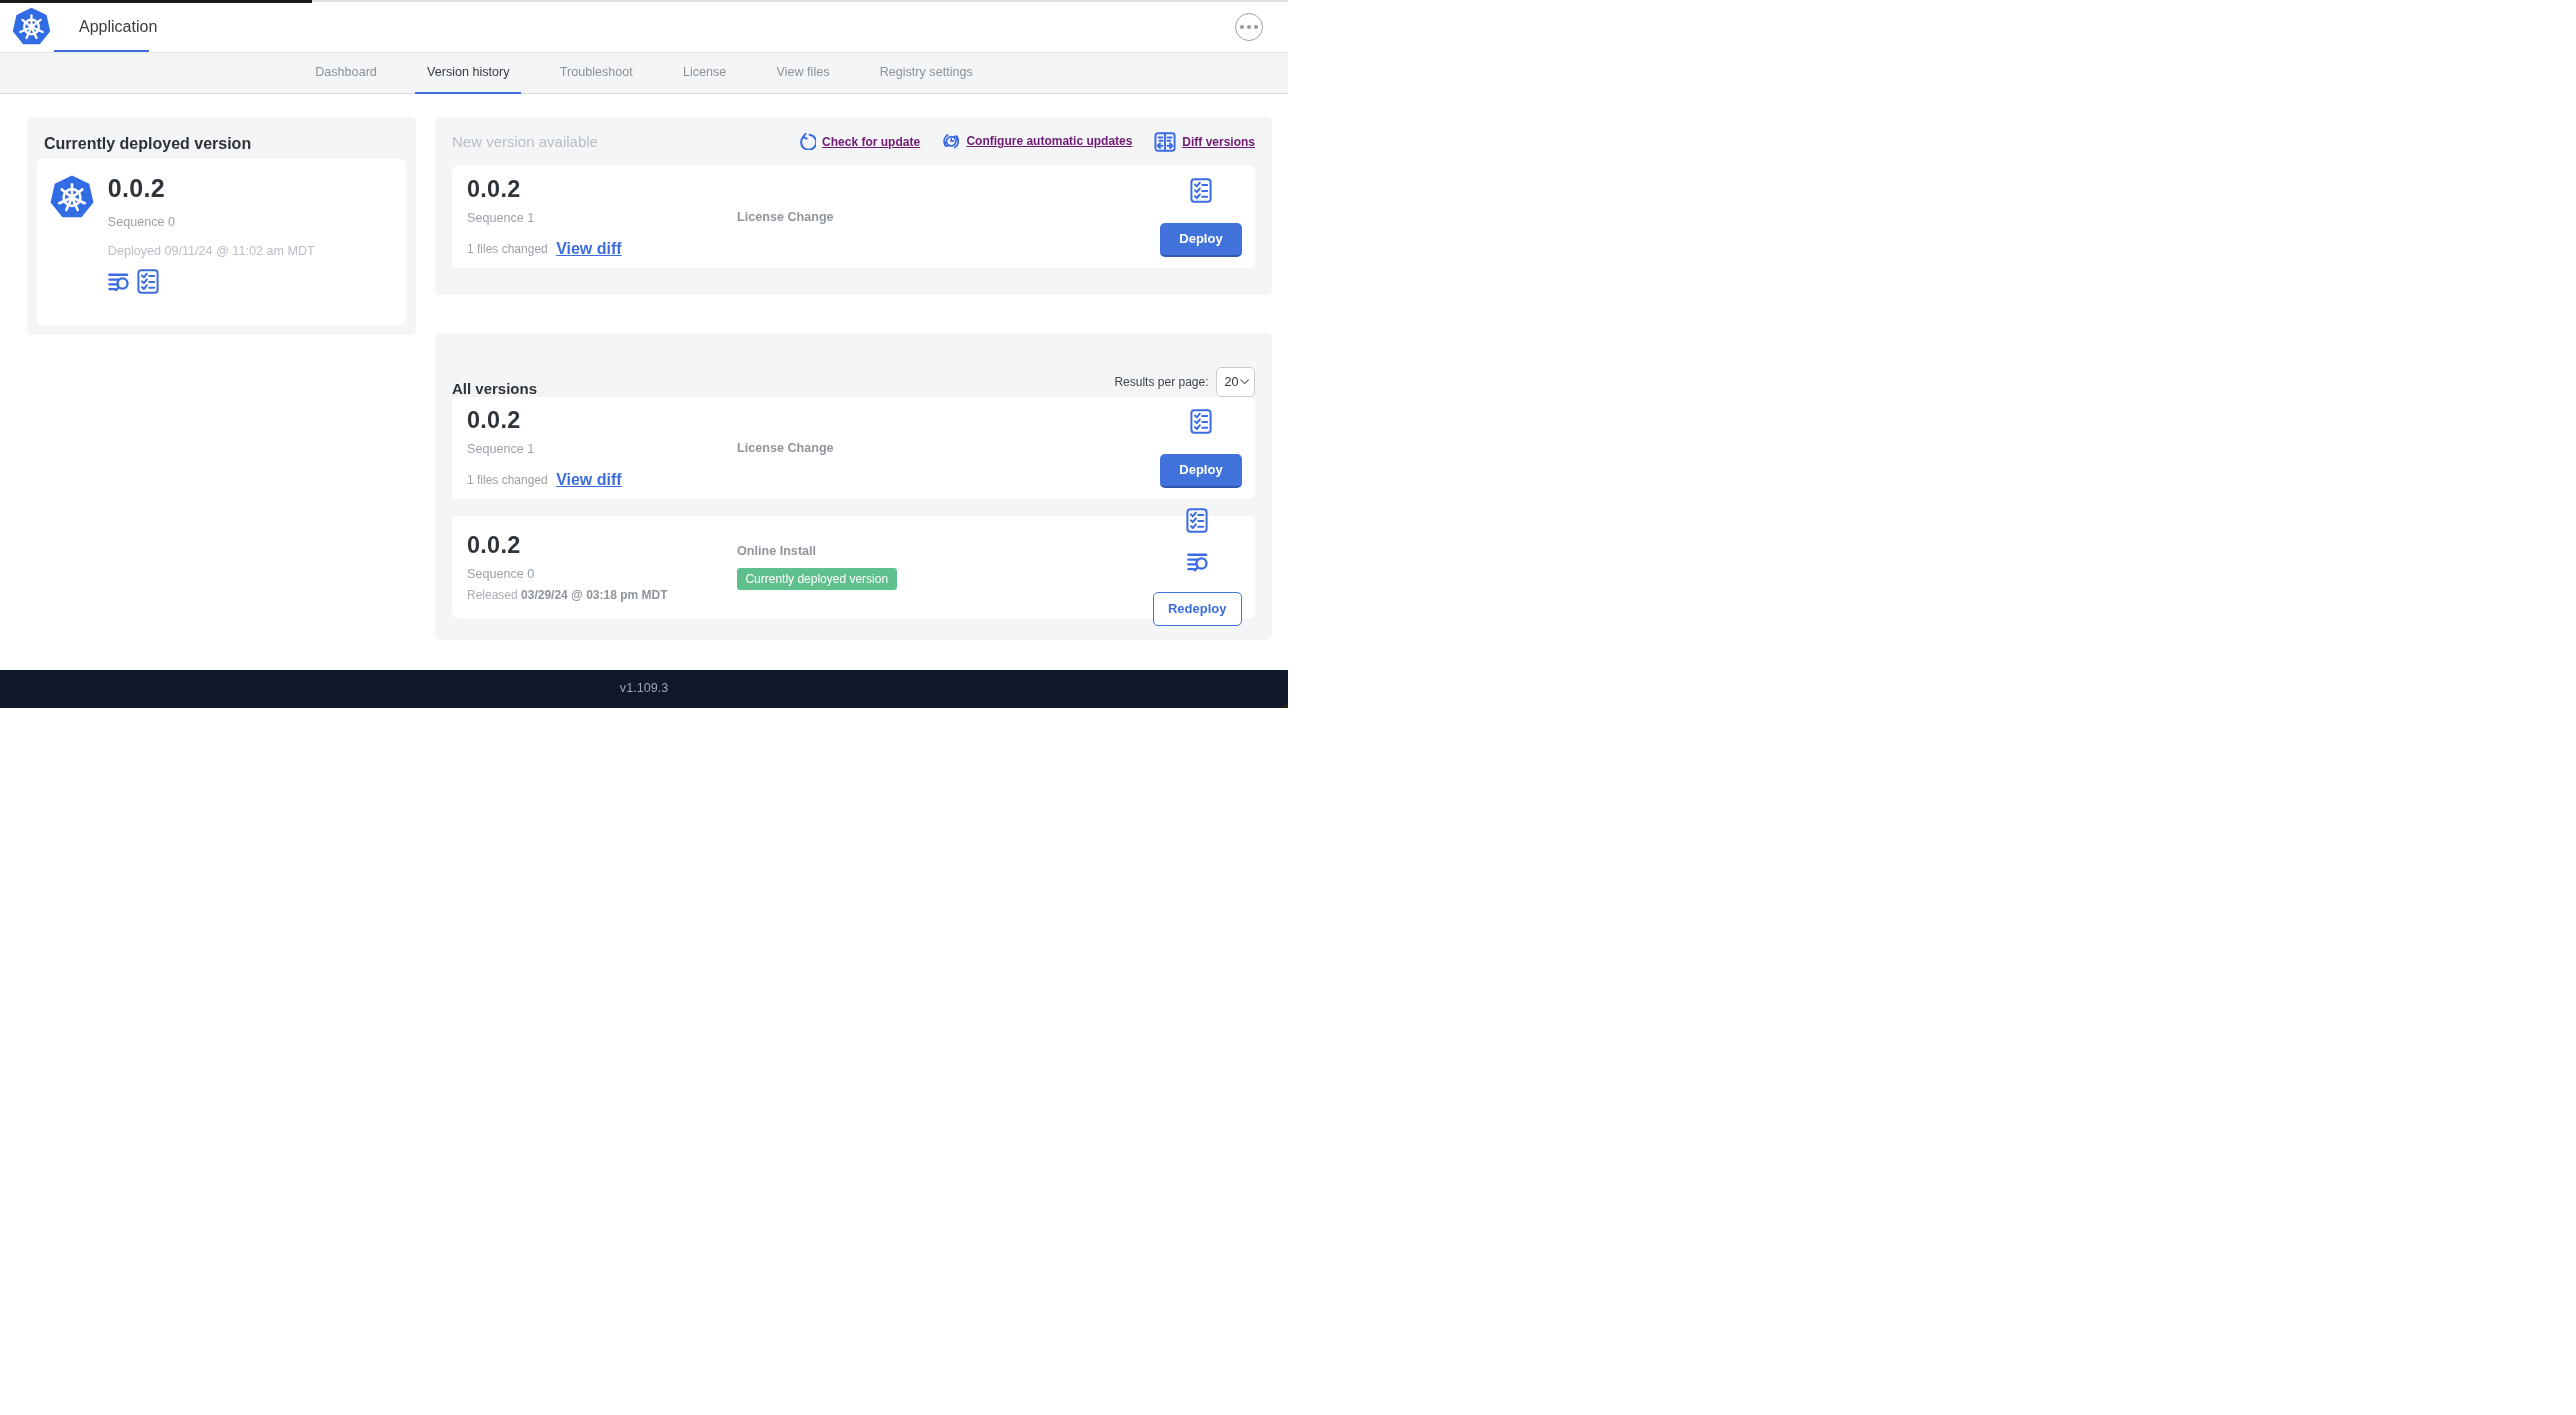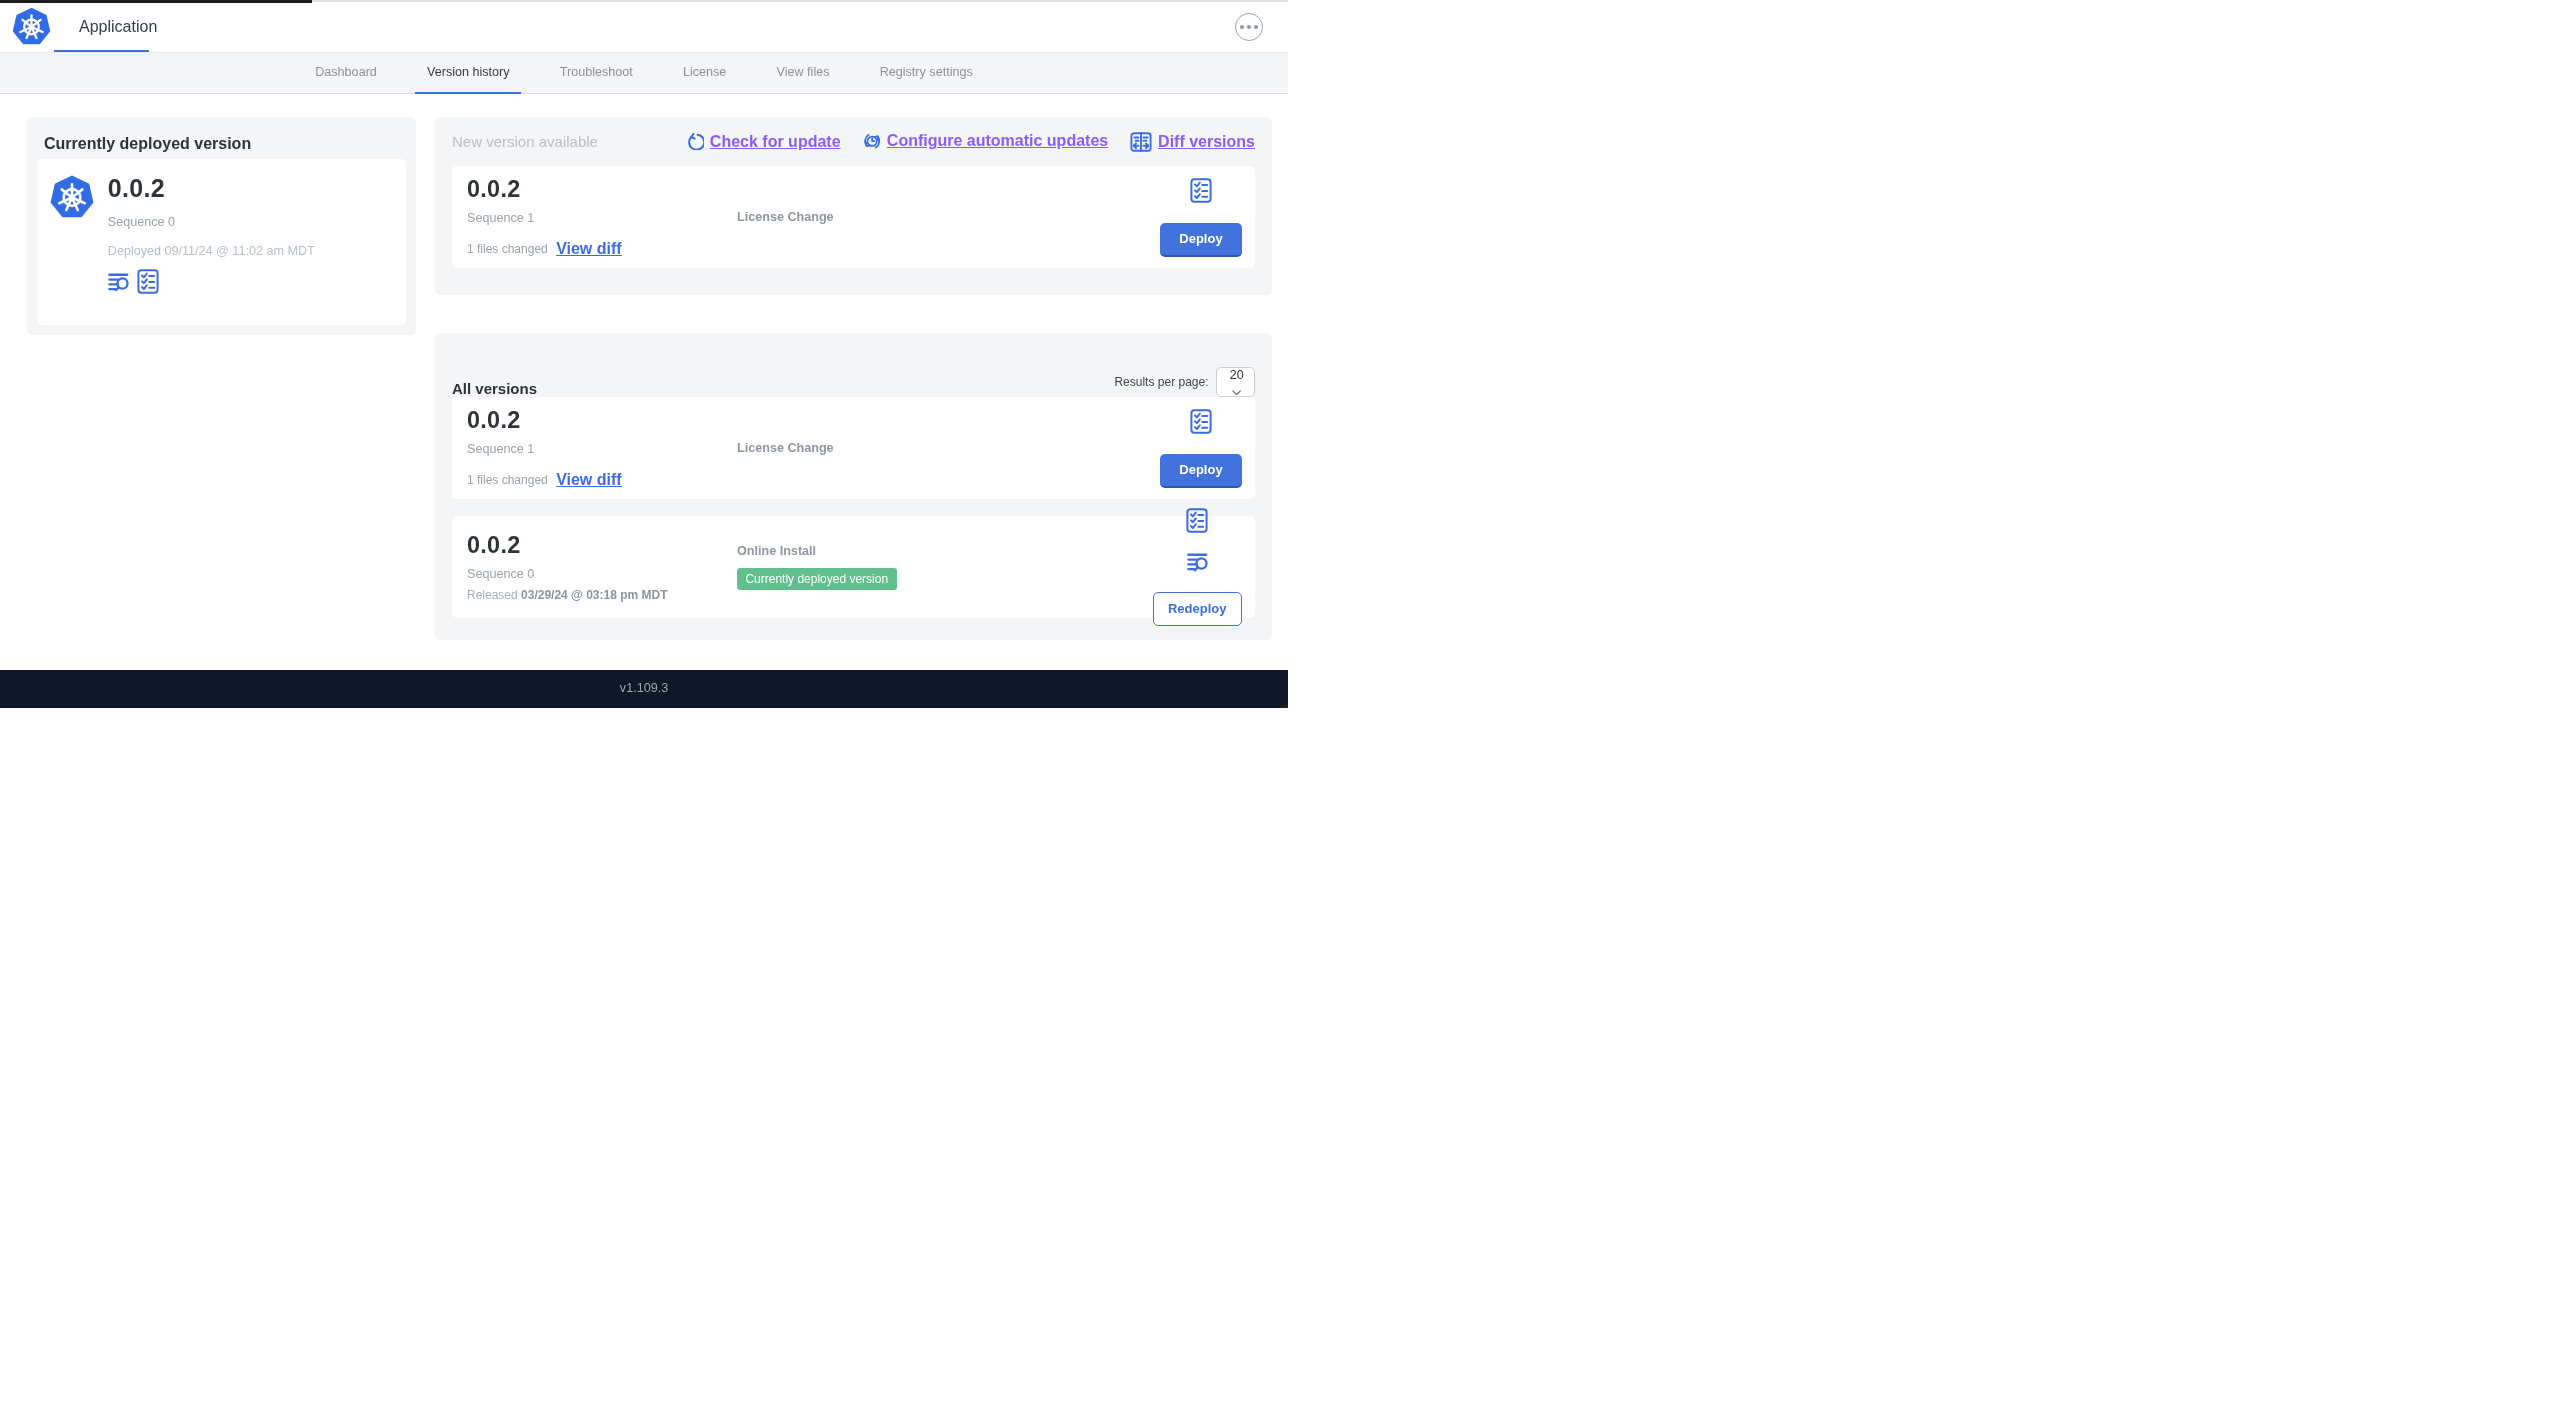--- a/index.html
+++ b/index.html
@@ -49,21 +49,21 @@
   .deployed-date { font-size:12.6px; color:#b9bfc6; margin-top:15px; }
   .icon-row { display:flex; align-items:center; gap:8.4px; margin-top:11.7px; }
   .icon-btn { cursor:pointer; display:inline-flex; }
 
   
   .newver-head { position:absolute; top:0; left:17px; right:17px; height:49px;
                  display:flex; align-items:center; }
   .newver-title { font-size:15px; color:#b9bfc6; }
   .newver-actions { margin-left:auto; display:flex; align-items:center; gap:22px; }
   .action-link { display:inline-flex; align-items:center; gap:5.9px; cursor:pointer; }
-  .action-link .lbl { font-size:16px; font-weight:600; color:#8b5cf6; text-decoration:underline; }
+  .action-link .lbl { font-size:12px; font-weight:600; color:#701a75; text-decoration:underline; }
 
   
   .version-card { position:absolute; left:17px; right:17px; height:102px; background:#fff;
                   border-radius:5px; display:flex; align-items:center; }
   .vc-left { width:285px; padding-left:15px; display:flex; flex-direction:column; }
   .vc-version { font-size:23.4px; font-weight:800; color:#2f343a; letter-spacing:0.3px; }
   .vc-seq { font-size:12.6px; color:#9aa1a9; margin-top:7.5px; }
   .vc-files { font-size:12px; color:#9aa1a9; margin-top:15px; display:flex; align-items:center; gap:8.4px; }
   .view-diff { font-size:16px; font-weight:700; color:#3b6ce1; text-decoration:underline; cursor:pointer; }
   .vc-released { font-size:12px; color:#a8aeb5; margin-top:6.7px; }
@@ -80,21 +80,21 @@
                  font-size:13px; font-weight:700; height:34px; padding:0 14.2px;
                  font-family:inherit; cursor:pointer; }
 
   
   .allver-head { position:absolute; top:0; left:17px; right:17px; height:64px; display:flex; align-items:flex-end; }
   .allver-head .panel-title-dark { font-size:15px; }
   .rpp { margin-left:auto; display:flex; align-items:center; gap:7.5px; }
   .rpp-label { font-size:12px; color:#3f454c; }
   .rpp-select { width:39px; height:30px; background:#fff; border:0.8px solid #c8ccd1; border-radius:5px;
                 display:flex; align-items:center; padding:0 5px 0 7.5px; cursor:pointer;
-                font-size:12.6px; color:#2f343a; justify-content:space-between;flex-direction:column; }
+                font-size:12.6px; color:#2f343a; justify-content:space-between; }
 
   .footer { position:absolute; left:0; right:0; top:670px; height:38px; background:#0f172a;
             display:flex; align-items:flex-start; justify-content:center; }
   .footer span { font-size:12.6px; color:#9ea4ab; margin-top:11px; }
 
   svg { display:block; }
 </style>
 </head>
 <body>
 

